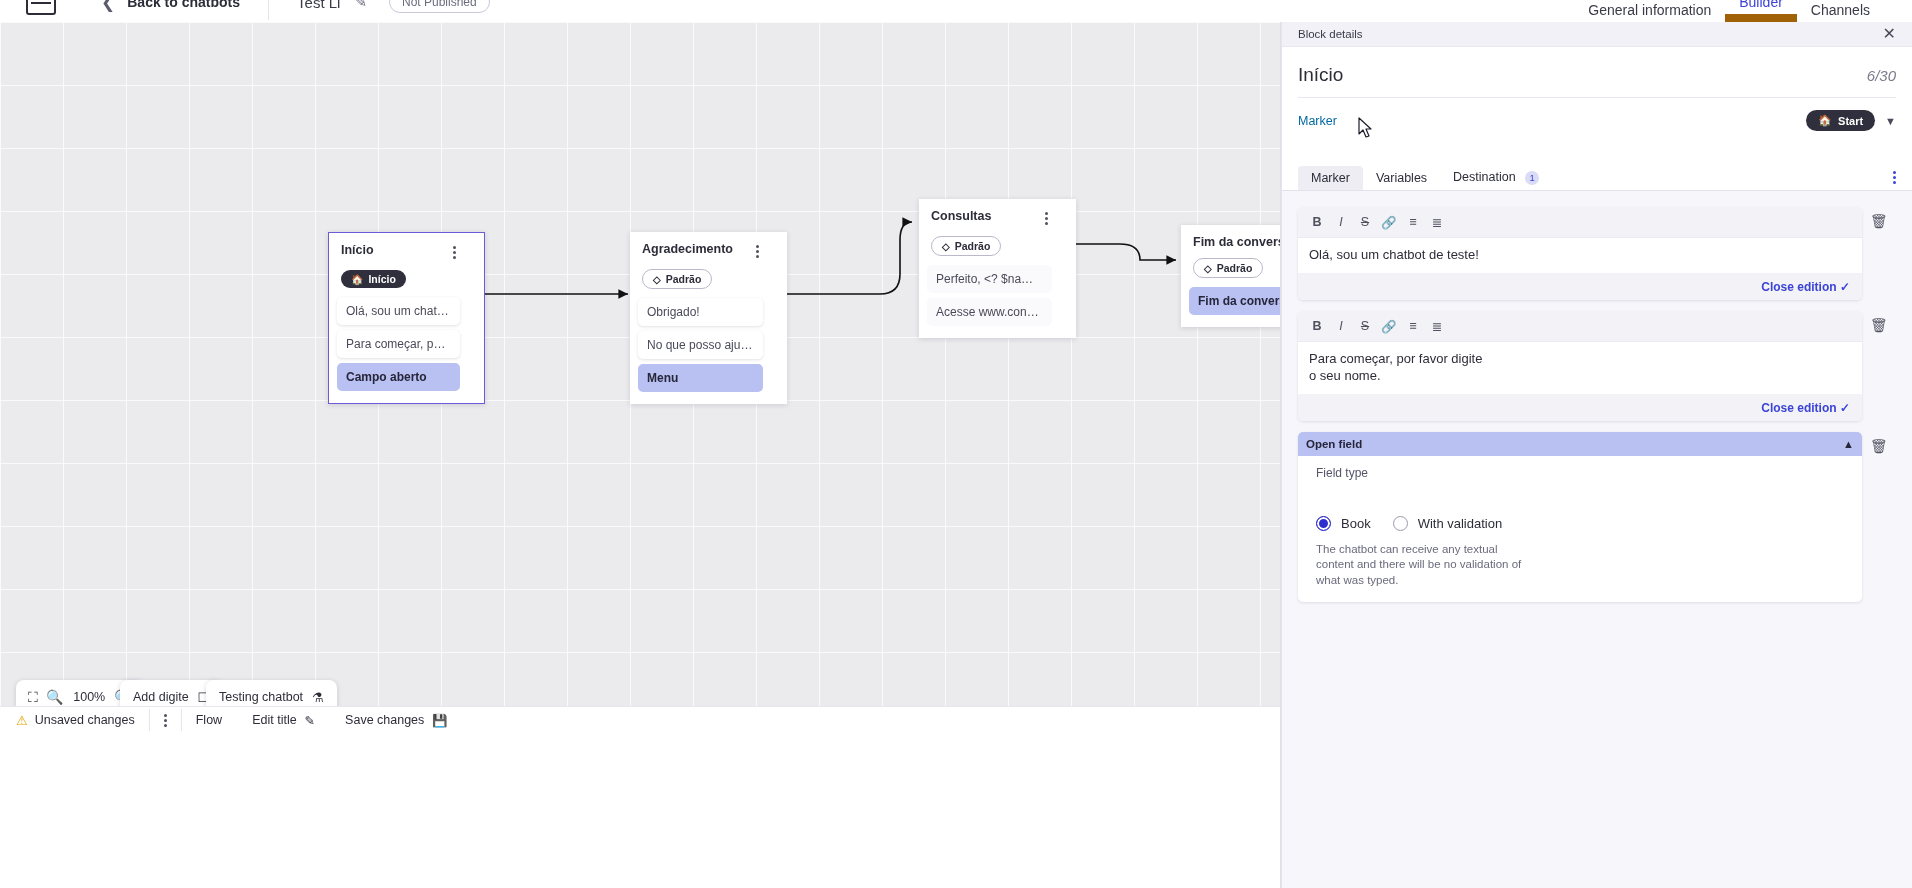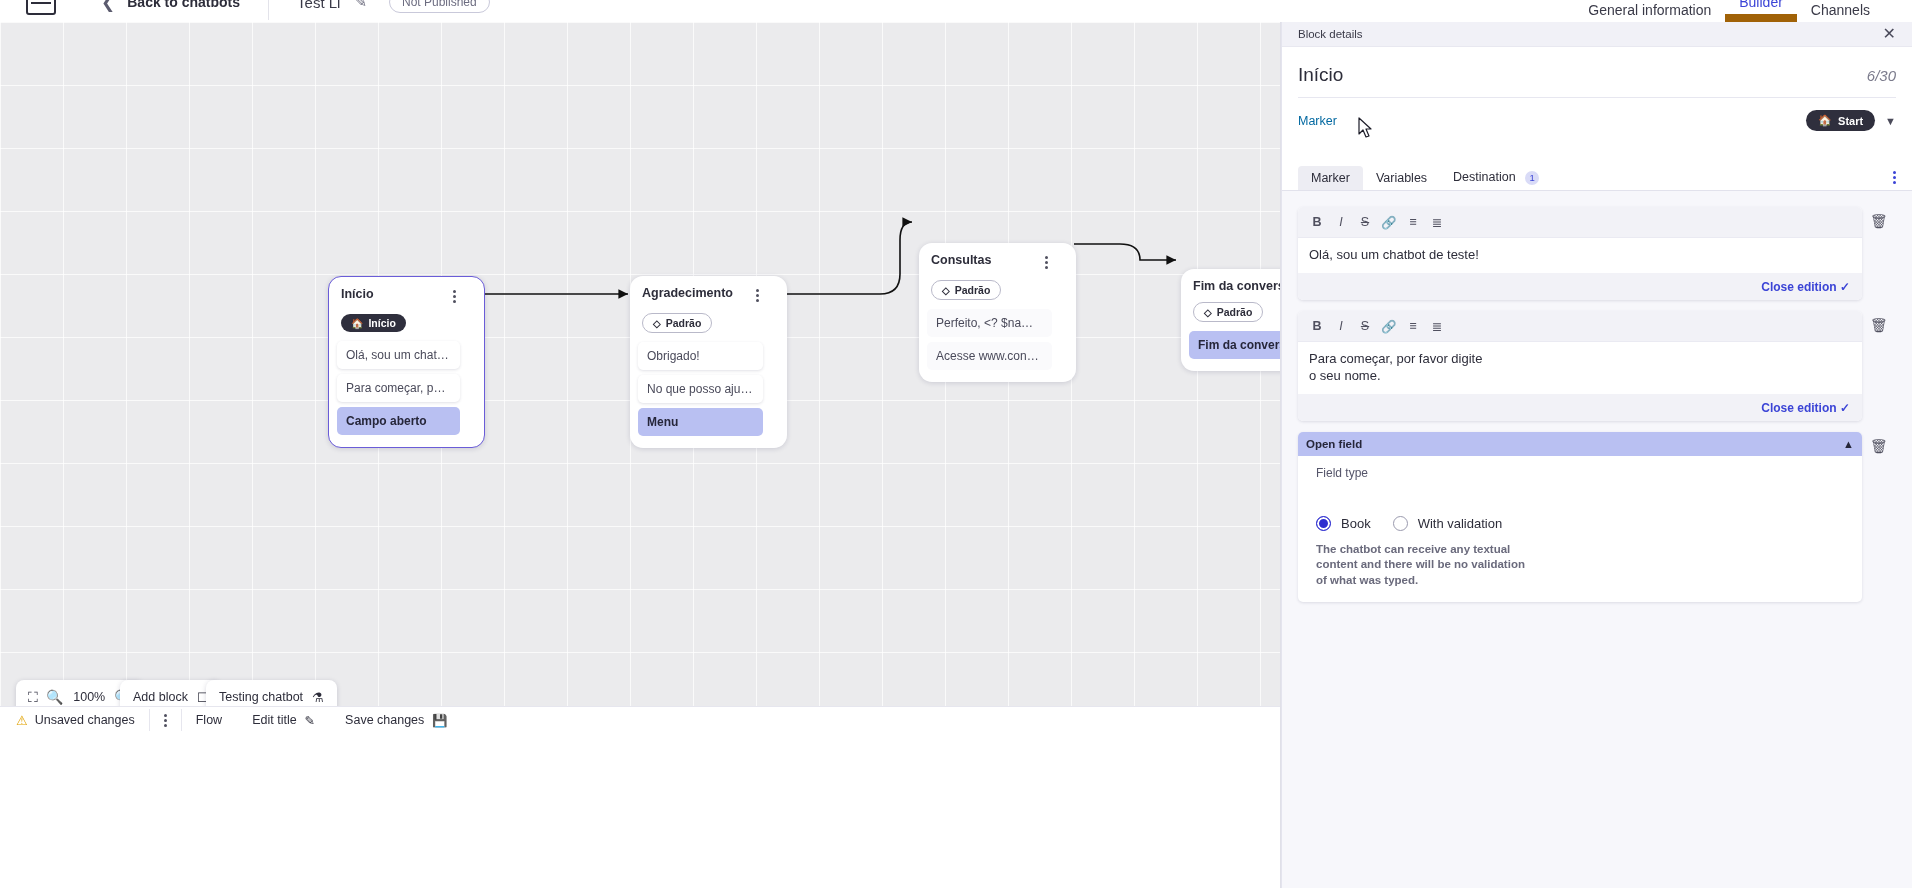--- a/index.html
+++ b/index.html
@@ -50,24 +50,23 @@
     background-image:
       linear-gradient(to right, rgba(255,255,255,.75) 1px, transparent 1px),
       linear-gradient(to bottom, rgba(255,255,255,.75) 1px, transparent 1px);
     background-size:63px 63px;
     overflow:hidden;
   }
   #canvas-border-r{position:absolute;top:22px;left:1280px;width:1px;height:866px;background:#e0e0e8;z-index:5;}
 
   
   .block{
-    position:absolute; background:#fff; border-radius:13px;
+    position:absolute; background:#fff; border-radius:0;
     box-shadow:0 1px 5px rgba(40,40,80,.16);
     padding:10px 16px 7px 0;
-    margin-top:44px;
   }
   .block.selected{ border:1.5px solid #6a5cd8; }
   .block-head{ display:flex; align-items:flex-start; padding:0 12px;}
   .block-title{ font-size:12.5px; font-weight:bold; color:#2d2d3a; }
   .kebab{ margin-left:auto; color:#50505f; font-size:13px; line-height:.7; letter-spacing:0; cursor:pointer; padding-top:1px;}
   .kebab span{display:block;width:3px;height:3px;border-radius:50%;background:#50505f;margin:2px 0;}
   .tag{
     display:inline-flex;align-items:center;gap:5px;
     margin:9px 12px 0 12px;padding:3px 10px;border-radius:11px;
     font-size:10.5px;font-weight:bold;
@@ -175,21 +174,21 @@
   .of-head{ background:#b9c0f2;padding:6px 8px;display:flex;align-items:center;}
   .of-head .t{ font-size:11.5px;font-weight:bold;color:#26263a;}
   .of-head .c{ margin-left:auto;color:#26263a;font-size:11px;}
   .of-body{ padding:10px 12px 14px 18px;}
   .ft-lbl{ font-size:12px;color:#55556a;margin-bottom:7px;}
   .radios{ display:flex;align-items:center;gap:10px;margin-top:36px;}
   .radio{ width:15px;height:15px;border-radius:50%;border:1.6px solid #9a9aae;background:#fff;
           display:inline-block;cursor:pointer;position:relative;flex:none;}
   .radio.on{ border-color:#2f2fd0; background:#2f2fd0; box-shadow:inset 0 0 0 2px #fff;}
   .rlabel{ font-size:13px;color:#2d2d3a;margin-right:12px;}
-  .of-desc{ font-size:11.5px;color:#6a6a7c;margin-top:11px;line-height:1.35;max-width:215px;font-weight:bold;}
+  .of-desc{ font-size:11.5px;color:#6a6a7c;margin-top:11px;line-height:1.35;max-width:215px;}
 
   #addcontent{
     margin-top:18px;border:1px dashed #b6b6c6;border-radius:5px;
     height:34px;display:flex;align-items:center;justify-content:center;
     font-size:12.5px;color:#2d2d3a;background:#fdfdff;cursor:pointer;
   }
 
   
   #cursor{ position:absolute; left:1355px; top:116px; z-index:60; pointer-events:none;}
 </style>
@@ -301,21 +300,21 @@
     </div>
   </div>
 
   <div class="ctrl" id="zoomctl">
     <span class="zi">⛶</span>
     <span class="zi">🔍</span>
     <span class="zlabel">100%</span>
     <span class="zi">🔍</span>
   </div>
   <div class="ctrl" id="addblock">
-    <span class="lbl">Add block</span>
+    <span class="lbl">Add digite</span>
     <span class="zi">☐</span>
   </div>
   <div class="ctrl" id="testbot">
     <span class="lbl">Testing chatbot</span>
     <span class="zi">⚗</span>
   </div>
 </div>
 <div id="canvas-border-r"></div>
 
 <div id="footer">

